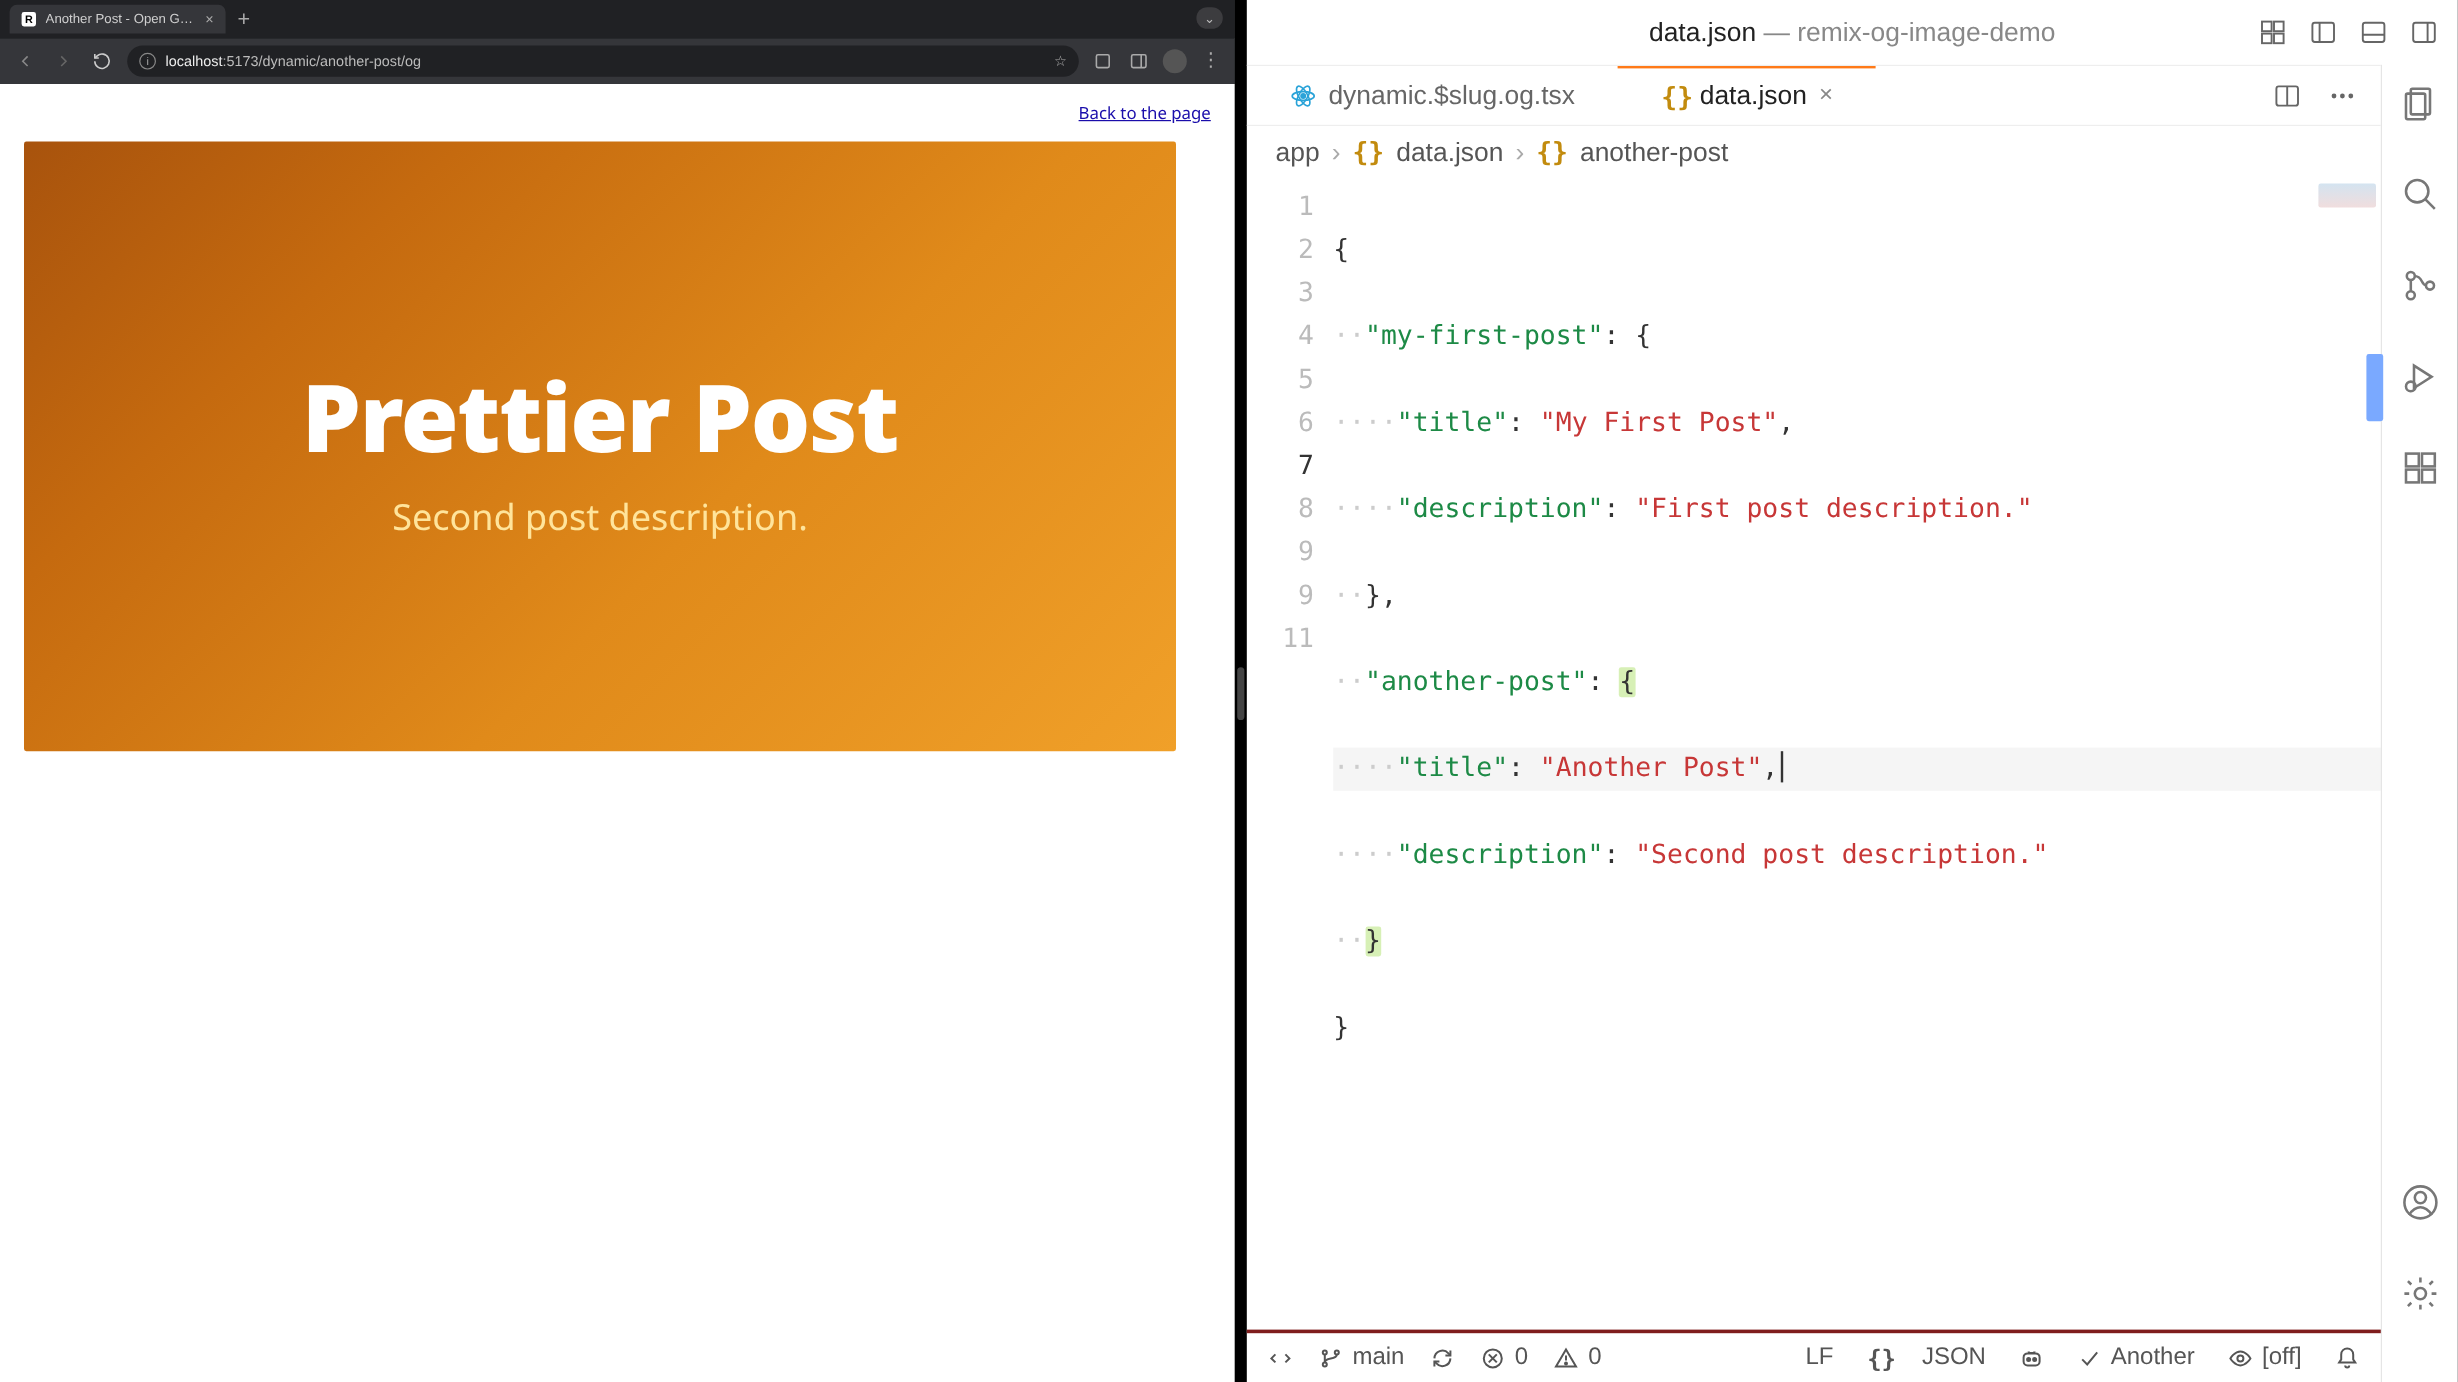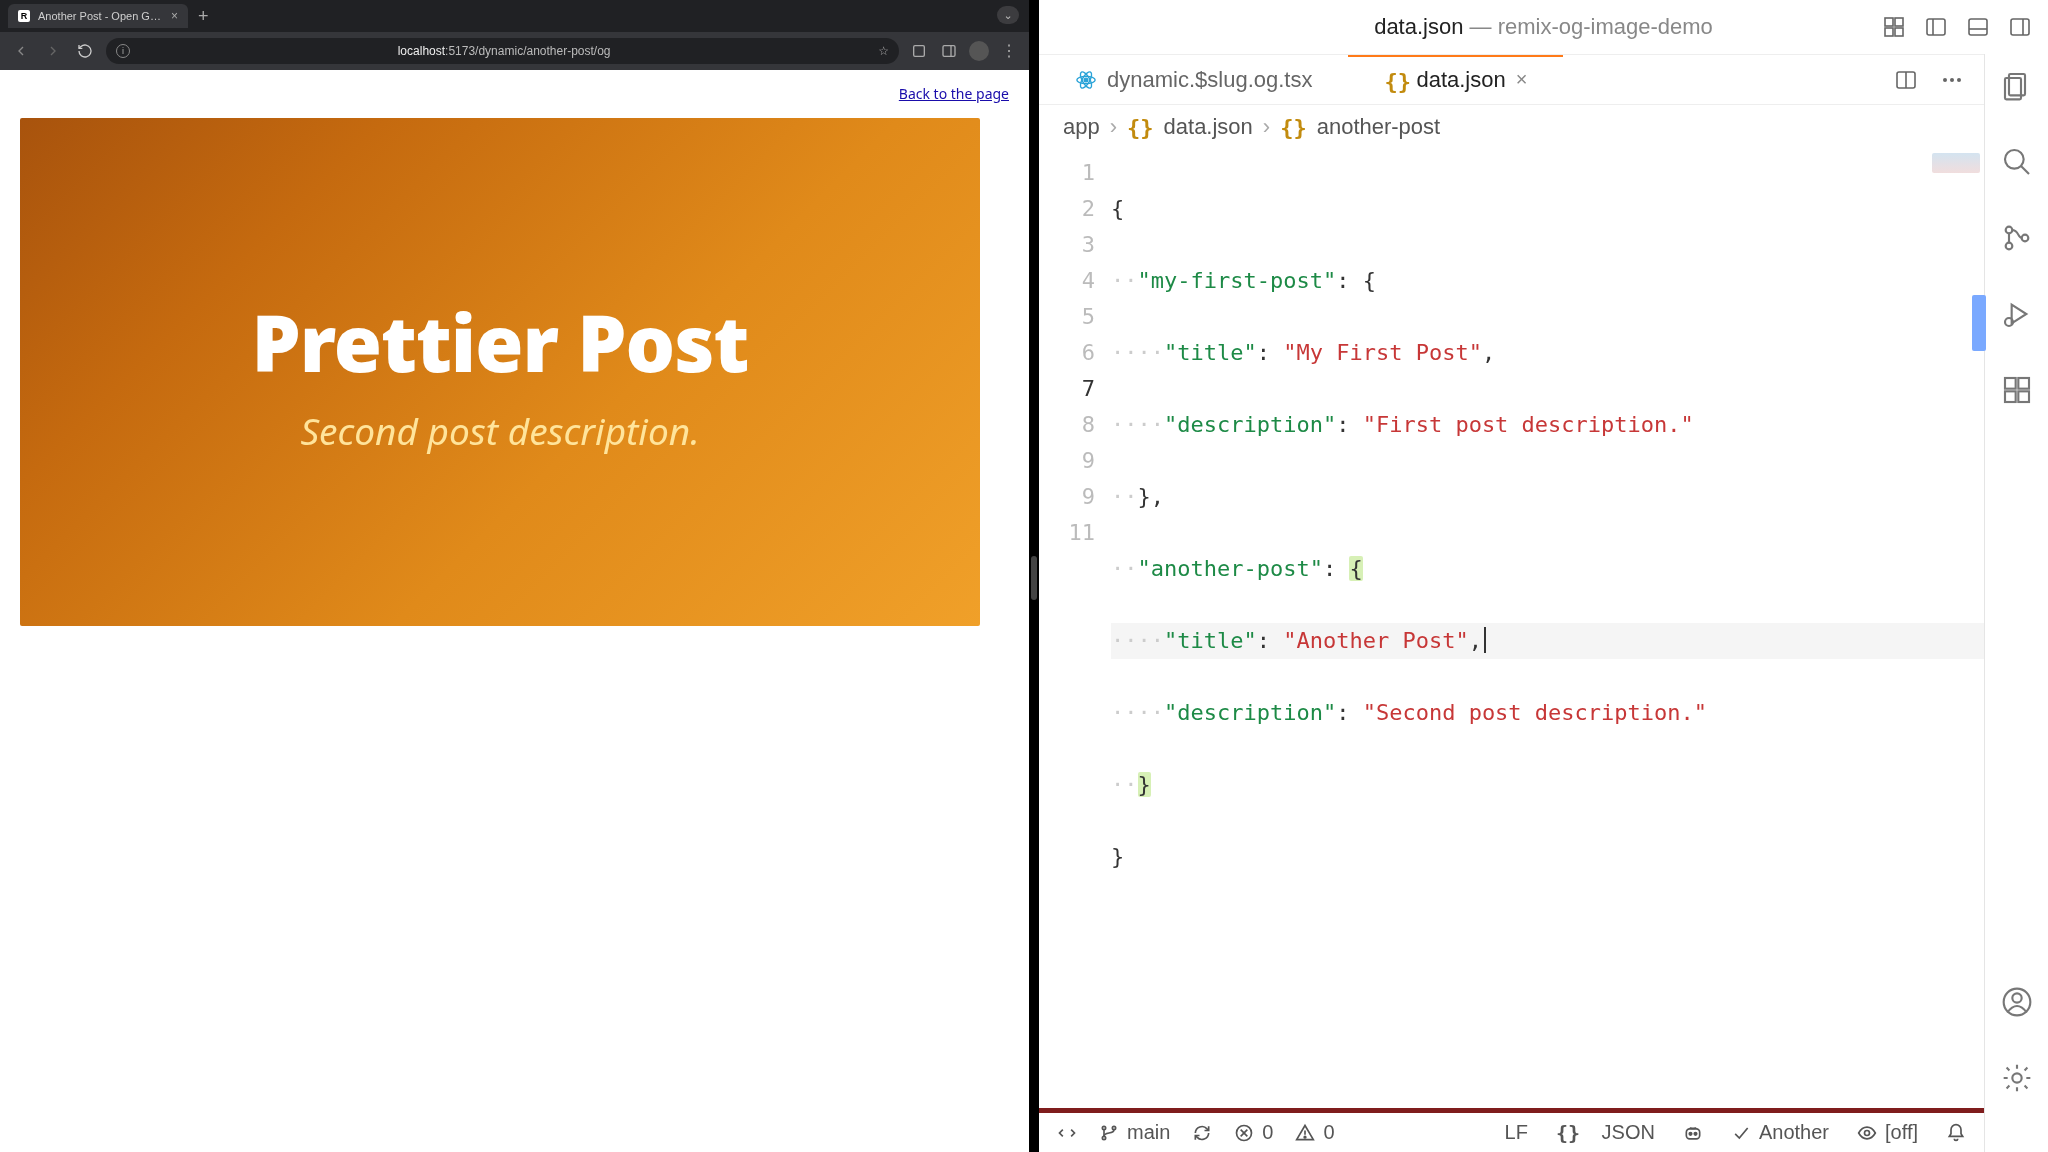--- a/index.html
+++ b/index.html
@@ -68,42 +68,42 @@
   width:22px;height:22px;display:flex;align-items:center;justify-content:center;
   color:#888;cursor:pointer;
 }
 .nav-btn.enabled { color:#ccc; }
 .urlbar {
   flex:1;display:flex;align-items:center;gap:8px;
   background:#202124;border-radius:14px;height:26px;padding:0 10px;
   color:#ccc;font-size:12px;
 }
 .url-info { width:14px;height:14px;border:1px solid #888;border-radius:50%;display:flex;align-items:center;justify-content:center;font-size:9px;color:#aaa; }
-.url-text { flex:1; color:#bbb;text-align:center; }
+.url-text { flex:1; color:#bbb; }
 .url-text .host { color:#eee; }
 .star { color:#aaa; }
 .tool-icon { width:20px;height:20px;display:flex;align-items:center;justify-content:center;color:#aaa;cursor:pointer;font-size:14px; }
 .avatar { width:20px;height:20px;border-radius:50%;background:#555; }
 .kebab { letter-spacing:0;font-size:16px;line-height:0;color:#aaa; }
 
 .viewport {
   flex:1;background:#fff;padding:12px 20px;color:#000;
   font-family: system-ui, sans-serif;
   text-align: right;
 }
 .backlink { color:#1a0dab;text-decoration:underline;font-size:14px;display:inline-block; }
 .og-card {
   margin-top:14px;width:100%;max-width:960px;height:508px;
   background: linear-gradient(135deg, #a8530d 0%, #c56a0f 25%, #e08a1a 60%, #f0a029 100%);
   border-radius:2px;
   display:flex;flex-direction:column;align-items:center;justify-content:center;
   gap:10px;
 }
 .og-title { color:#fff;font-weight:900;font-size:78px;letter-spacing:-1px;font-family: system-ui, sans-serif; }
-.og-desc { color:#ffe49b;font-size:37px;font-style:italic; }
+.og-desc { color:#ffe49b;font-size:30px; }
 
 
 .divider { width:10px;background:#000; height:1152px; position:relative; }
 .divider .handle { position:absolute;top:556px;left:2px;width:6px;height:44px;background:#444;border-radius:3px; }
 
 
 .vscode {
   flex:1;
   height:1152px;
   display:flex;flex-direction:column;
@@ -175,21 +175,21 @@
 .string { color:#c73737; }
 .punct { color:#333; }
 .cursor-caret { border-left:2px solid #333;display:inline-block;height:26px;margin-bottom:-5px;margin-left:2px; }
 
 .minimap { position:absolute;top:0;right:0;width:56px;height:100%; }
 .minimap .blob { position:absolute;top:4px;right:4px;width:48px;height:20px;
   background:linear-gradient(to bottom,#b7d1e6, #e7c7c7);opacity:.6;border-radius:2px; }
 .overview-ruler { position:absolute;top:146px;right:-2px;width:14px;height:56px;background:#7aa9ff;border-radius:2px; }
 
 .statusbar {
-  height:44px;border-top:5px solid #7f1d1d;
+  height:44px;border-top:3px solid #7f1d1d;
   display:flex;align-items:center;padding:0 18px;font-size:20px;color:#555;gap:26px;margin-top:19px;
 }
 .statusbar .left { display:flex;align-items:center;gap:22px; }
 .statusbar .right { margin-left:auto;display:flex;align-items:center;gap:28px; }
 .sb-ic { display:flex;align-items:center;gap:8px; }
 .sb-ic svg { width:20px;height:20px; }
 .sb-json-ic { font-family:monospace;font-weight:bold; }
 </style>
 </head>
 <body>

